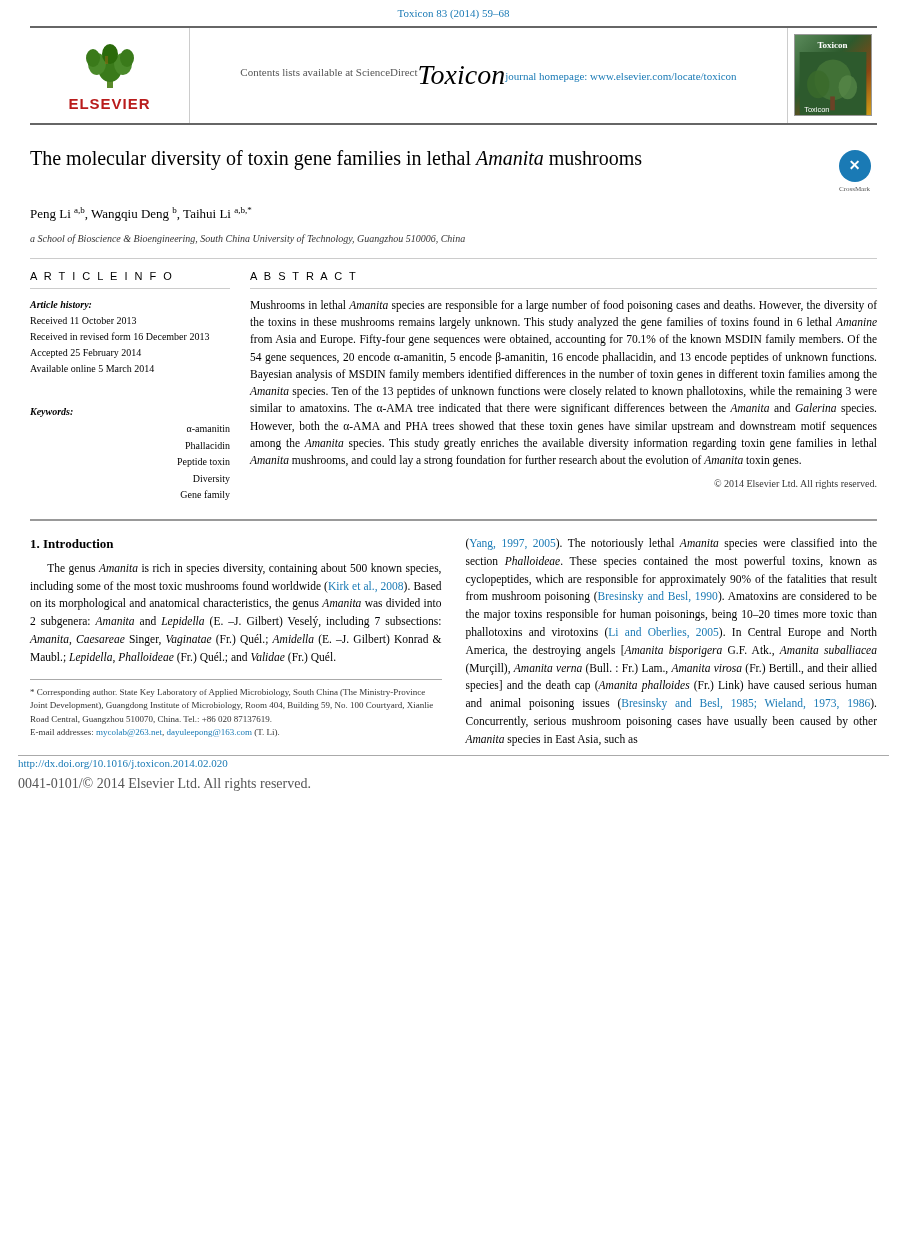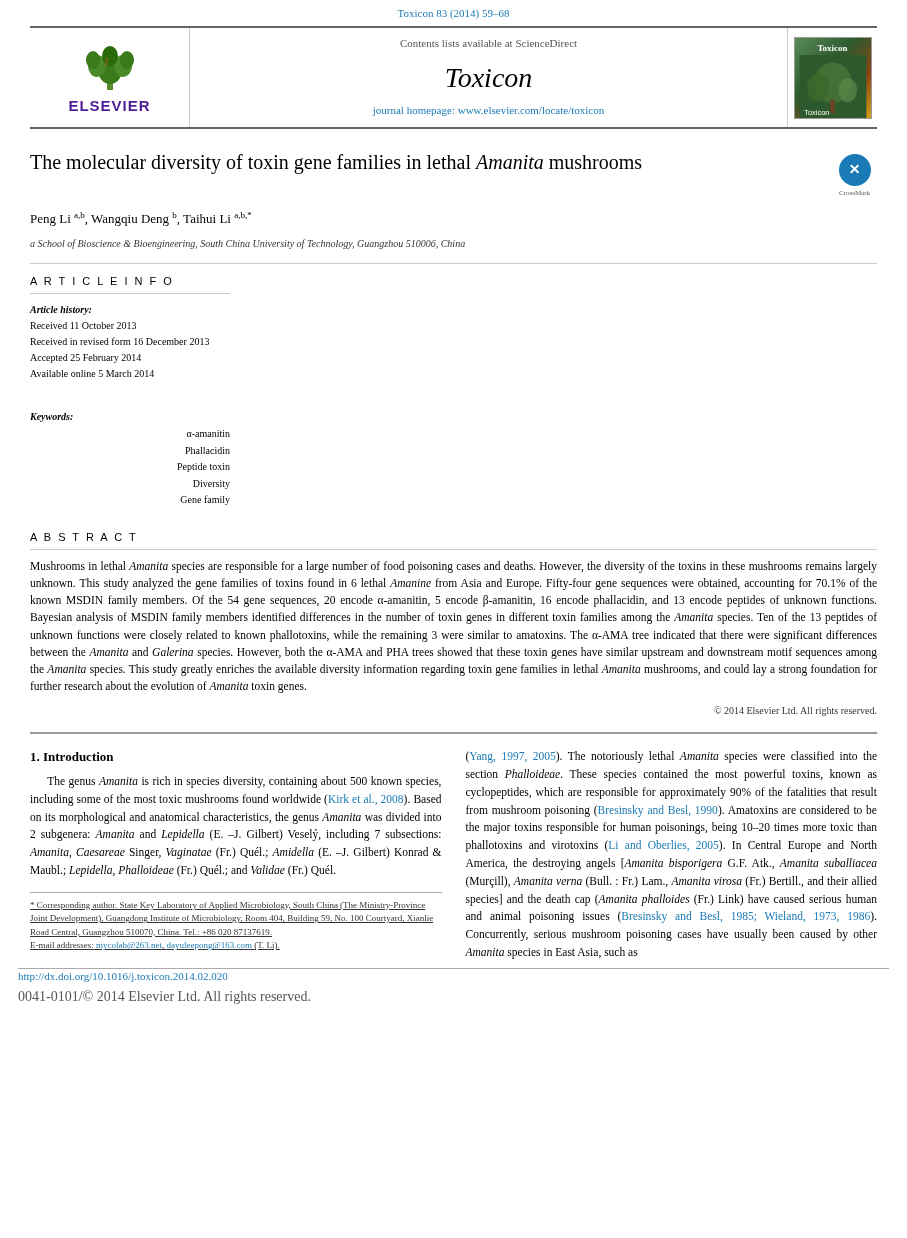--- a/index.html
+++ b/index.html
@@ -43,32 +43,32 @@
       flex-direction: column;
       align-items: center;
     }
 
     .elsevier-tree {
       width: 70px;
       height: 55px;
     }
 
     .elsevier-text {
-      color: #4c1d95;
+      color: #b91c1c;
       font-size: 15px;
       font-weight: bold;
       font-family: Arial, sans-serif;
       letter-spacing: 1px;
       margin-top: 2px;
     }
 
     .journal-header-center {
       flex: 1;
       display: flex;
-      flex-direction: column;
+      flex-direction: row;
       align-items: center;
       justify-content: center;
       padding: 8px 0;
     }
 
     .sciencedirect-line {
       font-size: 11px;
       color: #555;
       margin-bottom: 4px;
     }
@@ -200,21 +200,20 @@
     .divider-line {
       border: none;
       border-top: 1px solid #ccc;
       margin: 10px 0;
     }
 
     .two-column {
       display: flex;
       gap: 20px;
       margin-top: 10px;
-      flex-direction: column;
     }
 
     .article-info-col {
       width: 200px;
       flex-shrink: 0;
     }
 
     .abstract-col {
       flex: 1;
     }
@@ -315,21 +314,20 @@
       color: #1a7ab5;
     }
 
     .footnote-box {
       border-top: 1px solid #aaa;
       margin-top: 12px;
       padding-top: 6px;
       font-size: 9px;
       line-height: 1.5;
       color: #333;
-      text-decoration: underline;
     }
 
     .footer-bar {
       margin: 0 18px;
       padding: 0 0 4px;
       border-top: 1px solid #aaa;
     }
 
     .footer-links {
       font-size: 11px;

